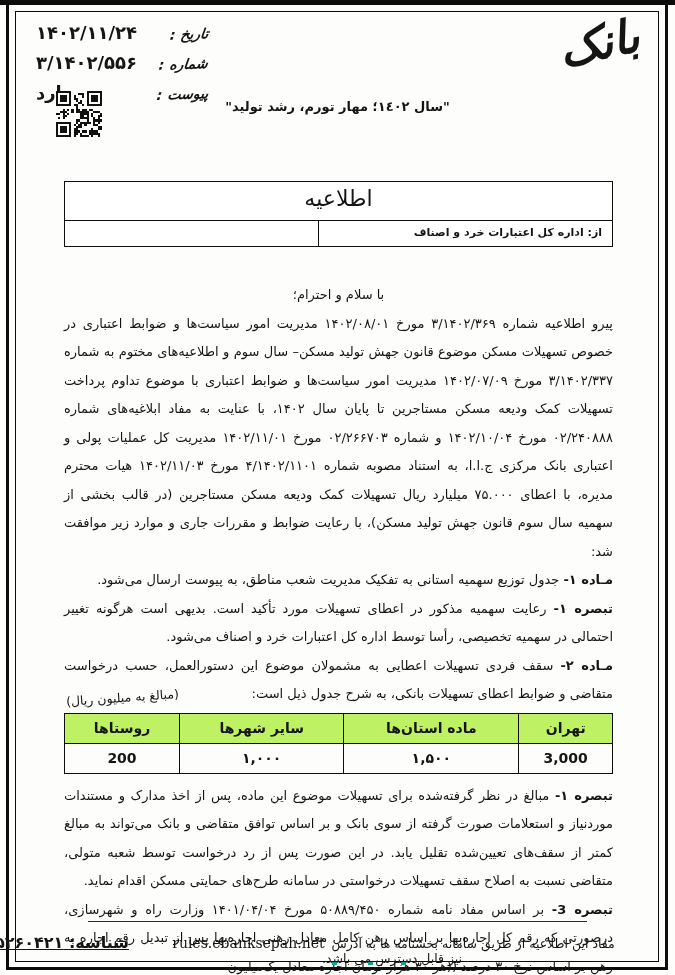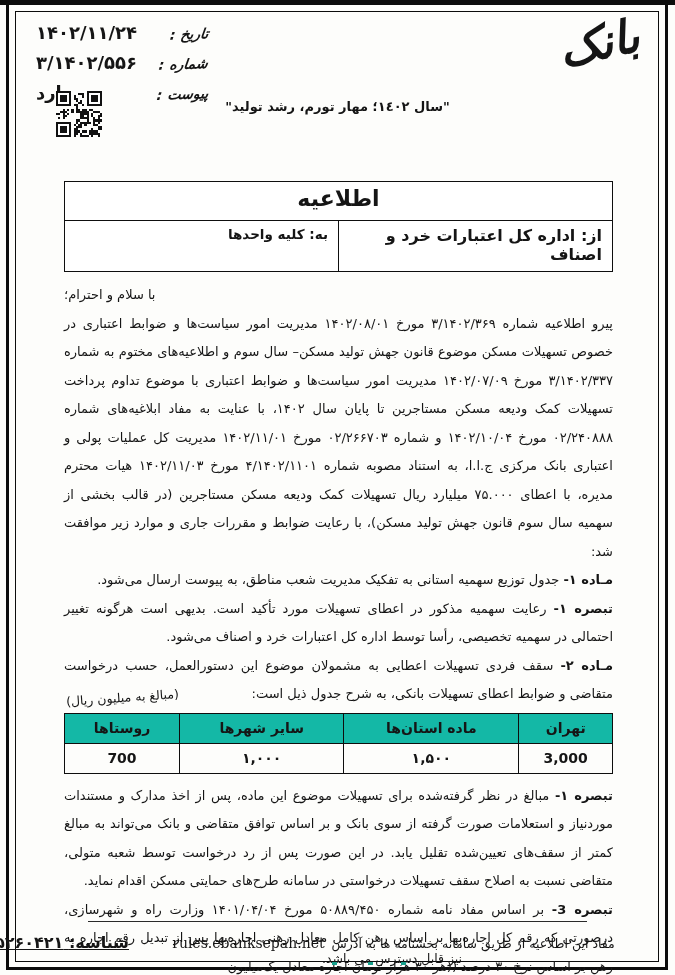--- a/index.html
+++ b/index.html
@@ -15,38 +15,38 @@
   .meta-label{font-size:14px;font-weight:700;font-style:italic;display:inline-block;transform:skewX(-8deg) rotate(-2deg);}
   .meta-value{font-size:18px;font-weight:700;letter-spacing:.3px;}
   .logo{position:absolute;top:20px;right:16px;width:120px;text-align:center;direction:rtl;
         font-size:46px;font-weight:700;font-style:italic;transform:rotate(-12deg);line-height:1;}
   .qr{position:absolute;top:91px;left:56px;width:46px;height:46px;}
   .qr svg{width:100%;height:100%;fill:#111;}
   .slogan{position:absolute;top:99px;left:0;right:0;text-align:center;direction:rtl;
           font-size:13px;font-weight:700;}
   
   .notice{position:absolute;top:181px;left:64px;right:62px;border:1.6px solid #0e0e0e;direction:rtl;background:#fff;}
-  .notice-title{text-align:center;font-size:22px;font-weight:700;padding:4px 0 9px;border-bottom:1.6px solid #0e0e0e;}
+  .notice-title{text-align:center;font-size:22px;font-weight:400;padding:4px 0 9px;border-bottom:1.6px solid #0e0e0e;}
   .notice-subject{font-size:13.5px;font-weight:700;padding:6px 10px 7px;border-bottom:1.6px solid #0e0e0e;text-align:right;}
   .notice-fromto{display:flex;}
-  .cell-from{width:50%;padding:5px 10px 7px;font-weight:700;font-size:16px;border-left:1.6px solid #0e0e0e;text-align:right;}
+  .cell-from{width:50%;padding:5px 10px 7px;font-weight:700;font-size:11px;border-left:1.6px solid #0e0e0e;text-align:right;}
   .cell-to{width:50%;padding:5px 10px 7px;font-weight:700;font-size:13.5px;text-align:right;}
   
   .doc-body{position:absolute;top:281px;left:64px;right:62px;direction:rtl;
             font-size:13px;line-height:28.5px;text-align:justify;}
   .doc-body p{margin:0;}
   .lead{font-weight:700;}
-  .salutation{text-align:left;}
+  .salutation{text-align:center;}
   .table-wrap{position:relative;margin:4px 0 8px;}
   .money-note{position:absolute;top:-29px;left:2px;font-size:12.5px;direction:rtl;
               transform:rotate(-4deg);white-space:nowrap;}
   table.quota{width:100%;border-collapse:collapse;direction:rtl;}
   table.quota th,table.quota td{border:1.7px solid #0e0e0e;text-align:center;
               font-size:14px;font-weight:700;height:29px;padding:0 4px;}
-  table.quota th{background:#14b8a6;}
+  table.quota th{background:#bef264;}
   
   .footer-rule{position:absolute;left:88px;right:88px;top:921px;border-top:1.6px solid #2a2a2a;}
   .footer{position:absolute;left:34px;right:52px;top:933px;display:flex;align-items:baseline;}
   .footer-id{font-size:16px;font-weight:700;direction:rtl;white-space:nowrap;width:95px;text-align:center;text-decoration:underline;}
   .footer-text{flex:1;text-align:center;direction:rtl;font-size:12.5px;margin-left:32px;}
   .footer-url{direction:ltr;unicode-bidi:embed;font-family:"DejaVu Serif",serif;font-size:14px;padding:0 3px;}
   .dot{position:absolute;height:2.5px;width:5px;background:#17a08c;top:962px;}
 </style>
 </head>
 <body>
@@ -205,21 +205,20 @@
         <rect x="19" y="20" width="1" height="1"></rect>
       </svg>
   </div>
 
   <div class="slogan">"سال ١٤٠٢؛ مهار تورم، رشد تولید"</div>
 
   <div class="notice">
     <div class="notice-title">اطلاعیه</div>
     <div class="notice-fromto">
       <div class="cell-from">از: اداره کل اعتبارات خرد و اصناف</div>
-      <div class="cell-to">به: کلیه واحدها</div>
     </div>
   </div>
 
   <div class="doc-body">
     <p class="salutation">با سلام و احترام؛</p>
     <p>پیرو اطلاعیه شماره ۳/۱۴۰۲/۳۶۹ مورخ ۱۴۰۲/۰۸/۰۱ مدیریت امور سیاست‌ها و ضوابط اعتباری در خصوص تسهیلات مسکن موضوع قانون جهش تولید مسکن– سال سوم و اطلاعیه‌های مختوم به شماره ۳/۱۴۰۲/۳۳۷ مورخ ۱۴۰۲/۰۷/۰۹ مدیریت امور سیاست‌ها و ضوابط اعتباری با موضوع تداوم پرداخت تسهیلات کمک ودیعه مسکن مستاجرین تا پایان سال ۱۴۰۲، با عنایت به مفاد ابلاغیه‌های شماره ۰۲/۲۴۰۸۸۸ مورخ ۱۴۰۲/۱۰/۰۴ و شماره ۰۲/۲۶۶۷۰۳ مورخ ۱۴۰۲/۱۱/۰۱ مدیریت کل عملیات پولی و اعتباری بانک مرکزی ج.ا.ا، به استناد مصوبه شماره ۴/۱۴۰۲/۱۱۰۱ مورخ ۱۴۰۲/۱۱/۰۳ هیات محترم مدیره، با اعطای ۷۵.۰۰۰ میلیارد ریال تسهیلات کمک ودیعه مسکن مستاجرین (در قالب بخشی از سهمیه سال سوم قانون جهش تولید مسکن)، با رعایت ضوابط و مقررات جاری و موارد زیر موافقت شد:</p>
     <p><span class="lead">مـاده ۱-</span><span> جدول توزیع سهمیه استانی به تفکیک مدیریت شعب مناطق، به پیوست ارسال می‌شود.</span></p>
     <p><span class="lead">تبصره ۱-</span><span> رعایت سهمیه مذکور در اعطای تسهیلات مورد تأکید است. بدیهی است هرگونه تغییر احتمالی در سهمیه تخصیصی، رأسا توسط اداره کل اعتبارات خرد و اصناف می‌شود.</span></p>
     <p><span class="lead">مـاده ۲-</span><span> سقف فردی تسهیلات اعطایی به مشمولان موضوع این دستورالعمل، حسب درخواست متقاضی و ضوابط اعطای تسهیلات بانکی، به شرح جدول ذیل است:</span></p>
 
@@ -230,21 +229,21 @@
             <tr>
           <th>تهران</th>
           <th>ماده استان‌ها</th>
           <th>سایر شهرها</th>
           <th>روستاها</th>
         </tr>
         <tr>
           <td>3,000</td>
           <td>۱,۵۰۰</td>
           <td>۱,۰۰۰</td>
-          <td>700</td>
+          <td>200</td>
         </tr>
       </tbody>
         </table>
     </div>
 
     <p><span class="lead">تبصره ۱-</span><span> مبالغ در نظر گرفته‌شده برای تسهیلات موضوع این ماده، پس از اخذ مدارک و مستندات موردنیاز و استعلامات صورت گرفته از سوی بانک و بر اساس توافق متقاضی و بانک می‌تواند به مبالغ کمتر از سقف‌های تعیین‌شده تقلیل یابد. در این صورت پس از رد درخواست توسط شعبه متولی، متقاضی نسبت به اصلاح سقف تسهیلات درخواستی در سامانه طرح‌های حمایتی مسکن اقدام نماید.</span></p>
     <p><span class="lead">تبصره 3-</span><span> بر اساس مفاد نامه شماره ۵۰۸۸۹/۴۵۰ مورخ ۱۴۰۱/۰۴/۰۴ وزارت راه و شهرسازی، درصورتی که رقم کل اجاره‌بها بر اساس رهن کامل معادل رهنی اجاره‌بها پس از تبدیل رقم اجاره به رهن بر اساس نرخ ۳۰ درصد ((هر ۳۰ هزار تومان اجاره معادل یک‌میلیون</span></p>
   </div>
 
   <div class="footer-rule"></div>

